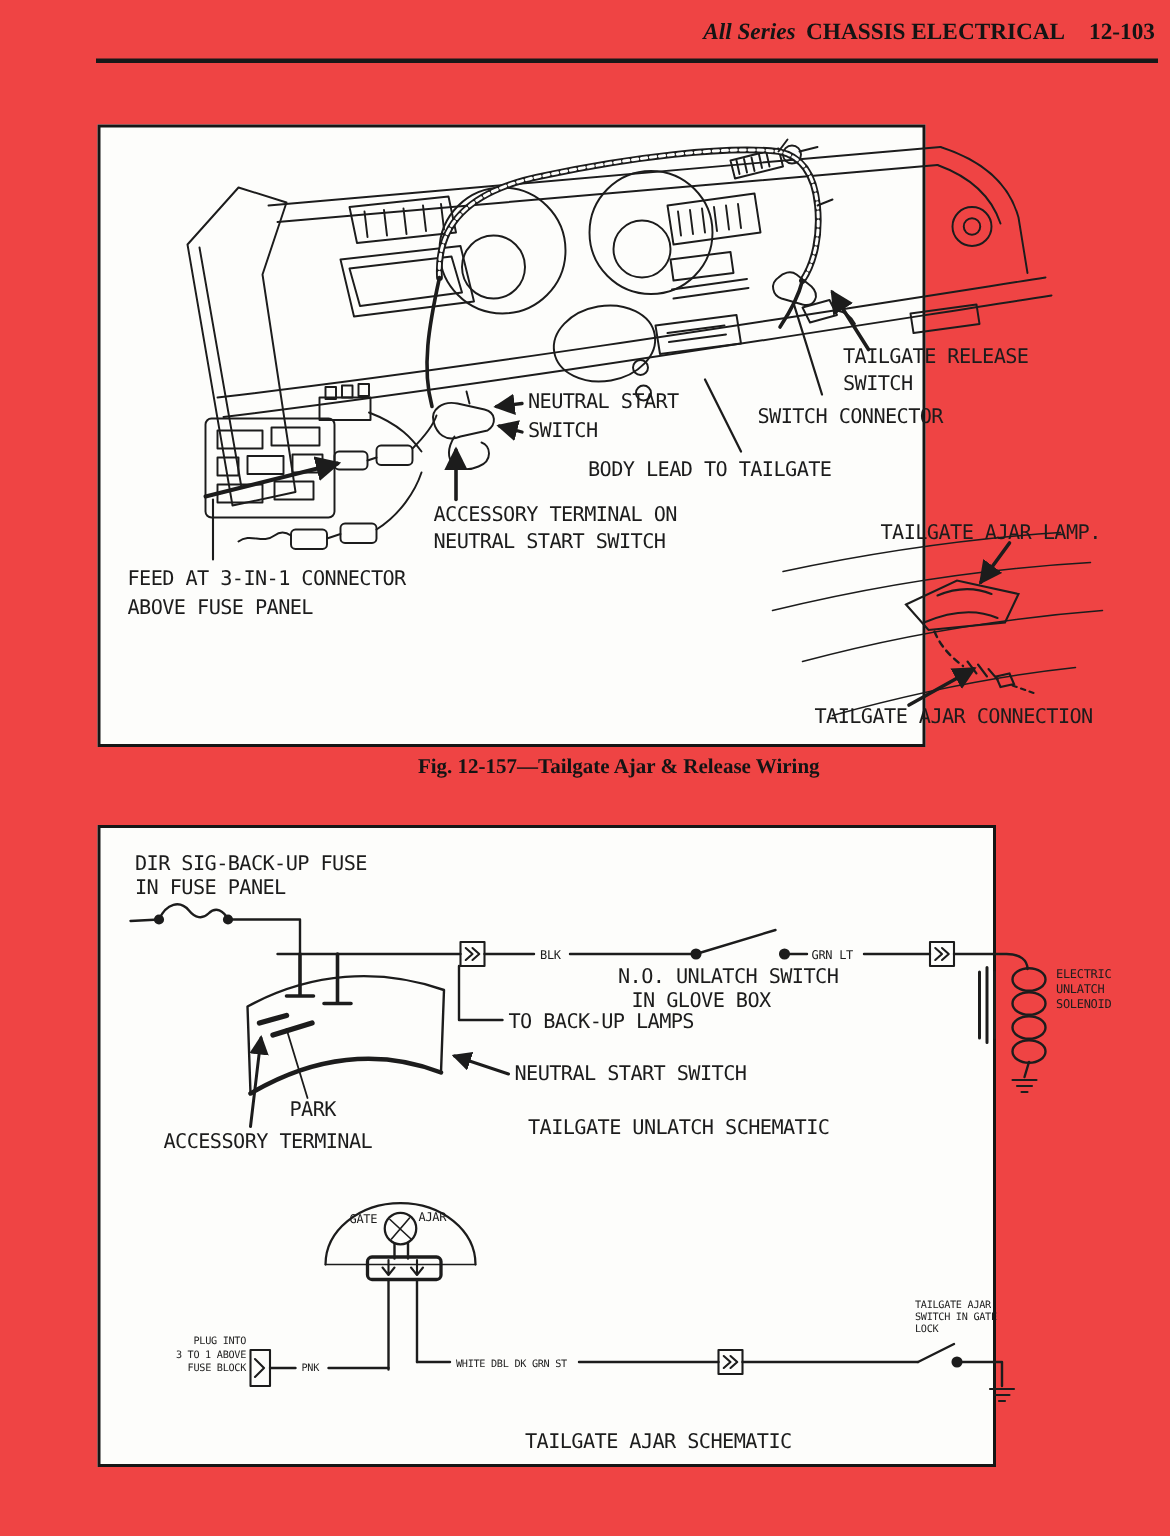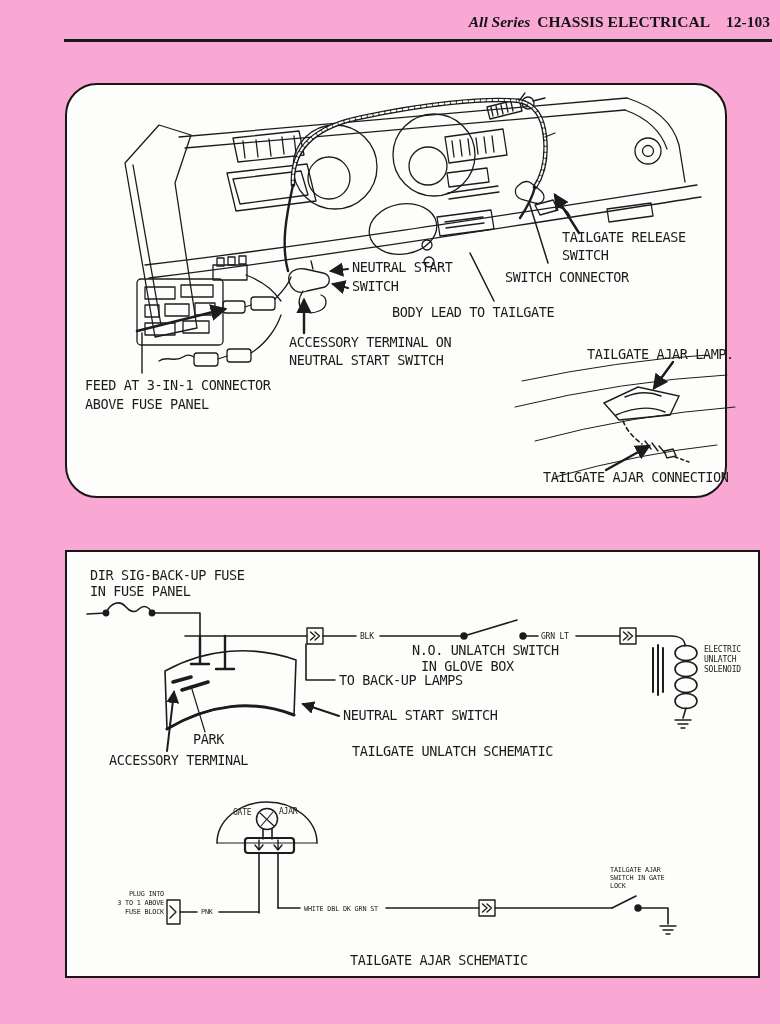--- a/index.html
+++ b/index.html
@@ -1,19 +1,19 @@
 <!DOCTYPE html>
 <html><head>
 <meta charset="utf-8">
 <style>
   html,body { margin:0; padding:0; }
   body { background:#e9e7e2; }
   .page {
     position:relative; width:780px; height:1024px;
-    background:#f9a8d4; overflow:hidden;
+    background:#ef4444; overflow:hidden;
     font-family:"DejaVu Sans Mono", monospace;
     color:#1c1c1c;
   }
   
   .hdr {
     position:absolute; top:13px; right:10px;
     font-family:"Liberation Serif", serif;
     font-weight:bold; font-size:15.5px; color:#141414;
     white-space:nowrap;
   }
@@ -21,22 +21,22 @@
   .hdr .num { margin-left:16px; }
   .hdr-rule {
     position:absolute; left:64px; top:39px; width:708px; height:3px;
     background:#181818;
   }
   
   .figbox {
     position:absolute; left:65px; background:#fdfdfb;
     border:2px solid #161616; box-sizing:border-box;
   }
-  #fig1 { top:83px;  width:662px; height:415px;border-radius:32px; }
-  #fig2 { top:550px; width:695px; height:428px; }
+  #fig1 { top:83px;  width:552px; height:415px; }
+  #fig2 { top:550px; width:599px; height:428px; }
   .figbox svg { display:block; }
   .caption {
     position:absolute; left:65px; width:695px; text-align:center;
     font-family:"Liberation Serif", serif; font-weight:bold;
     font-size:14px; color:#141414;
   }
   #cap1 { top:504px; }
   #cap2 { top:988px; }
   
   .lbl { font-family:"DejaVu Sans Mono", monospace; font-size:13.5px; letter-spacing:-0.4px; fill:#1c1c1c; }
@@ -175,20 +175,21 @@
         <text class="lbl" x="325" y="232">BODY LEAD TO TAILGATE</text>
         <text class="lbl" x="222" y="262">ACCESSORY TERMINAL ON</text>
         <text class="lbl" x="222" y="280">NEUTRAL START SWITCH</text>
         <text class="lbl" x="18" y="305">FEED AT 3-IN-1 CONNECTOR</text>
         <text class="lbl" x="18" y="324">ABOVE FUSE PANEL</text>
         <text class="lbl" x="520" y="274">TAILGATE AJAR LAMP.</text>
         <text class="lbl" x="476" y="397">TAILGATE AJAR CONNECTION</text>
       </g>
     </svg>
   </div>
+  <div class="caption" id="cap1">Fig. 12-157—Tailgate Ajar &amp; Release Wiring</div>
 
   <div class="figbox" id="fig2">
     <svg width="691" height="424" viewBox="0 0 691 424">
 
       <g stroke="#1c1c1c" fill="none" stroke-width="1.6" stroke-linecap="round" stroke-linejoin="round">
 
         <g>
           <path d="M20,62 L39,61"></path>
           <circle cx="39" cy="61" r="2.6" fill="#1c1c1c"></circle>
           <path d="M39,61 C44,50 53,48 59,55 C63,60 68,61 72,57 C77,52 82,55 85,61"></path>

